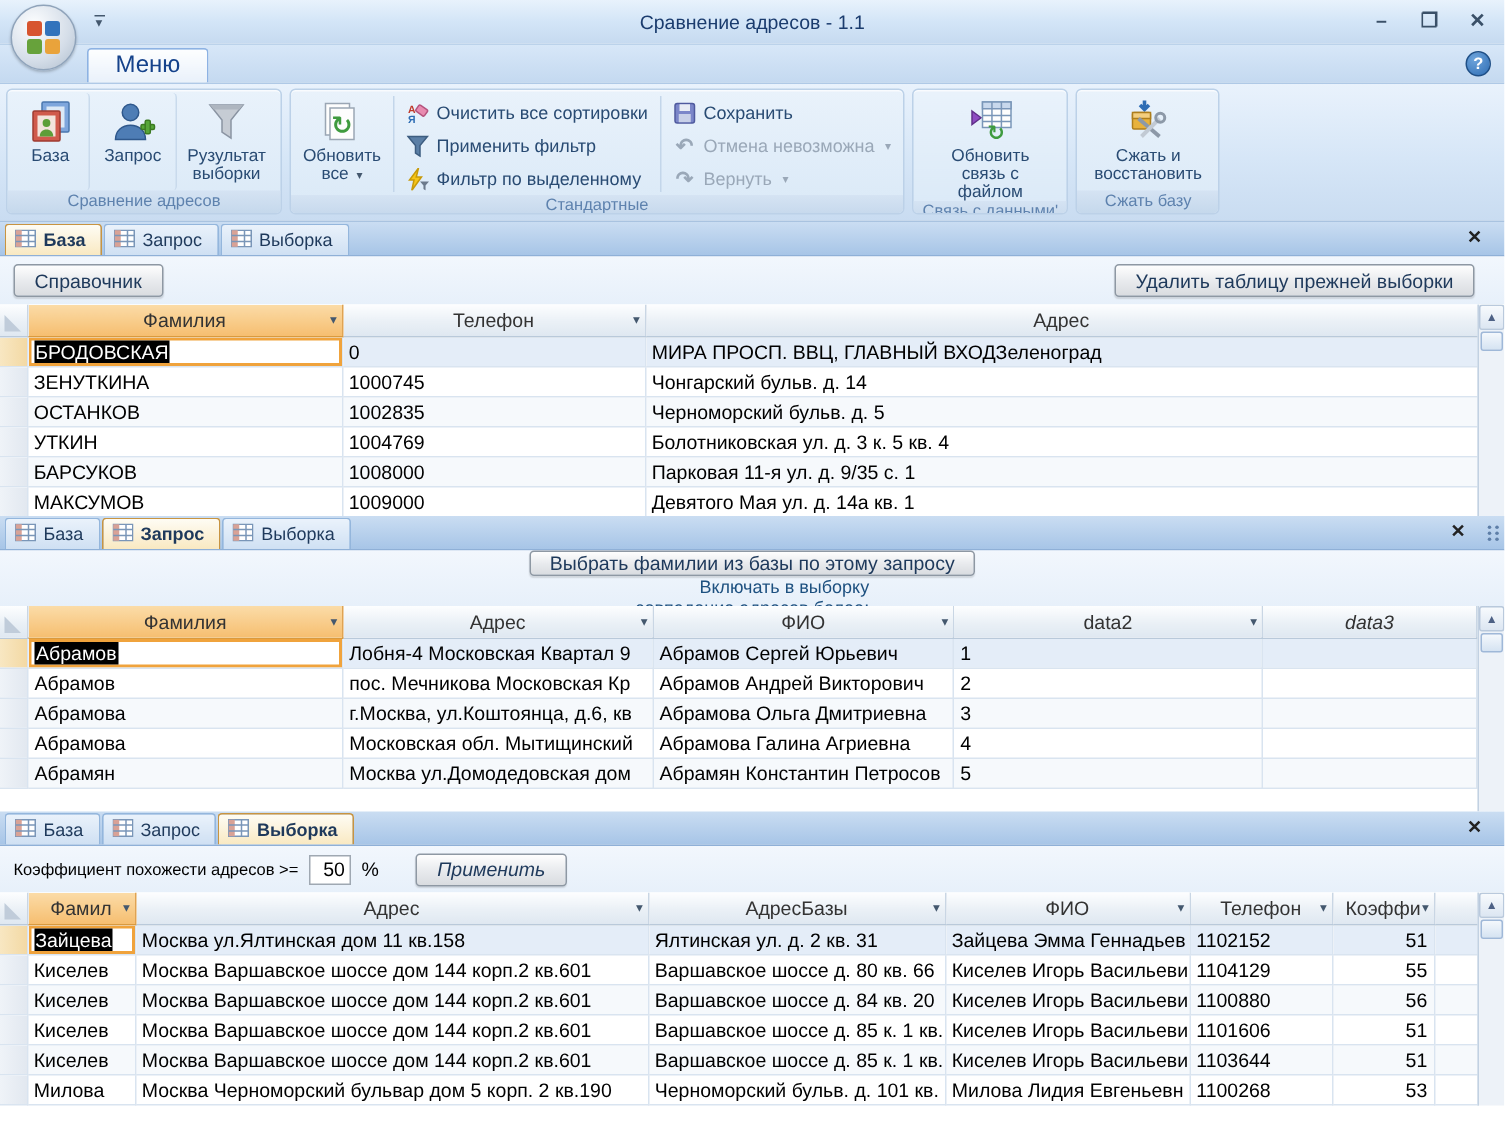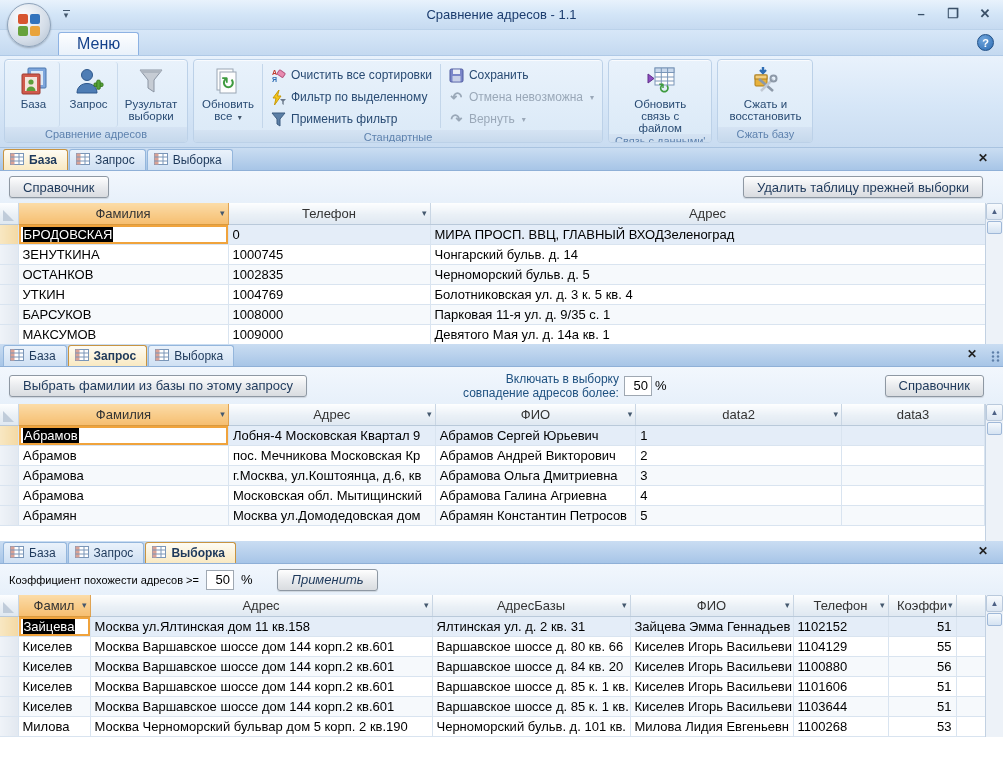--- a/index.html
+++ b/index.html
@@ -162,21 +162,21 @@
   
   .vscroll { position:absolute; right:0; top:0; width:18px; background:#EDF2F8; border-left:1px solid #C2D1E2; }
   .vs-btn { height:17px; margin:0; background:linear-gradient(#F7FAFD,#DCE6F2);
             border:1px solid #B9C9DC; display:flex; align-items:center; justify-content:center;
             font-size:8px; color:#4D6185; border-radius:2px; }
   .vs-thumb { height:13px; margin:1px 1px; background:linear-gradient(#F4F8FC,#D5E3F2);
               border:1px solid #9FB8D8; border-radius:2px; }
 
   
   #toolbar1 { height:32px; justify-content:space-between; }
-  #toolbar2 { height:37px; }
+  #toolbar2 { height:37px;flex-direction:column; }
   #toolbar3 { height:31px; gap:7px; }
   #ds1 { height:141px; } #ds2 { height:137px; } #ds3 { height:146px; }
   .bottom-space { height:24px; background:#fff; }
 </style>
 </head>
 <body>
 
 <div class="app">
 
   <div class="titlebar">
@@ -265,33 +265,33 @@
                   <text x="1" y="7" font-size="7" font-weight="bold" fill="#C0392B" font-family="Liberation Sans">А</text>
                   <text x="1" y="14" font-size="7" font-weight="bold" fill="#2E6DB4" font-family="Liberation Sans">Я</text>
                   <rect x="7" y="3" width="7" height="5" rx="1" transform="rotate(35 10 5)" fill="#E88BB0" stroke="#B5547E"></rect>
                 </svg>
             </span>
             <span>Очистить все сортировки</span>
           </div>
           <div class="smallbtn">
             <span class="sicon">
               <svg width="15" height="15" viewBox="0 0 15 15">
+                  <path d="M1 1h13l-5 6v7l-3-2V7z" fill="#5B7FA6" stroke="#3D5D80"></path>
+                </svg>
+            </span>
+            <span>Применить фильтр</span>
+          </div>
+          <div class="smallbtn">
+            <span class="sicon">
+              <svg width="15" height="15" viewBox="0 0 15 15">
                   <path d="M8 0L2 8h3l-1.5 7L10 6H6.5z" fill="#F5C518" stroke="#C79A0A"></path>
                   <path d="M9 9h6l-2.3 2.6V15l-1.4-1v-2.4z" fill="#6C7A8C"></path>
                 </svg>
             </span>
             <span>Фильтр по выделенному</span>
-          </div>
-          <div class="smallbtn">
-            <span class="sicon">
-              <svg width="15" height="15" viewBox="0 0 15 15">
-                  <path d="M1 1h13l-5 6v7l-3-2V7z" fill="#5B7FA6" stroke="#3D5D80"></path>
-                </svg>
-            </span>
-            <span>Применить фильтр</span>
           </div>
         </div>
         <div class="vdiv"></div>
         <div class="smallcol">
           <div class="smallbtn">
             <span class="sicon">
               <svg width="15" height="15" viewBox="0 0 15 15">
                   <rect x="1" y="1" width="13" height="13" rx="1.5" fill="#7B86C9" stroke="#4F5A9E"></rect>
                   <rect x="4" y="1.5" width="7" height="4.5" fill="#E8ECF5"></rect>
                   <rect x="3.5" y="8" width="8" height="5.5" fill="#C8D0E8"></rect>
@@ -513,21 +513,21 @@
       <table class="ds">
           <thead>
             <tr>
               <th class="sel-corner">
                 <span class="corner-tri"></span>
               </th>
               <th class="selhdr" style="width: 204px;"><span>Фамилия</span><span class="dd">▾</span></th>
               <th style="width: 201px;"><span>Адрес</span><span class="dd">▾</span></th>
               <th style="width: 195px;"><span>ФИО</span><span class="dd">▾</span></th>
               <th style="width: 200px;"><span>data2</span><span class="dd">▾</span></th>
-              <th style="width: 139px;"><span>data3</span></th>
+              <th style="width: 139px; font-style: italic;"><span>data3</span></th>
             </tr>
           </thead>
           <tbody>
             <tr class="cur">
               <td class="rowsel"></td>
               <td class="activecell"><span class="hl">Абрамов</span></td>
               <td>Лобня-4 Московская Квартал 9</td>
               <td>Абрамов Сергей Юрьевич</td>
               <td>1</td>
               <td></td>

